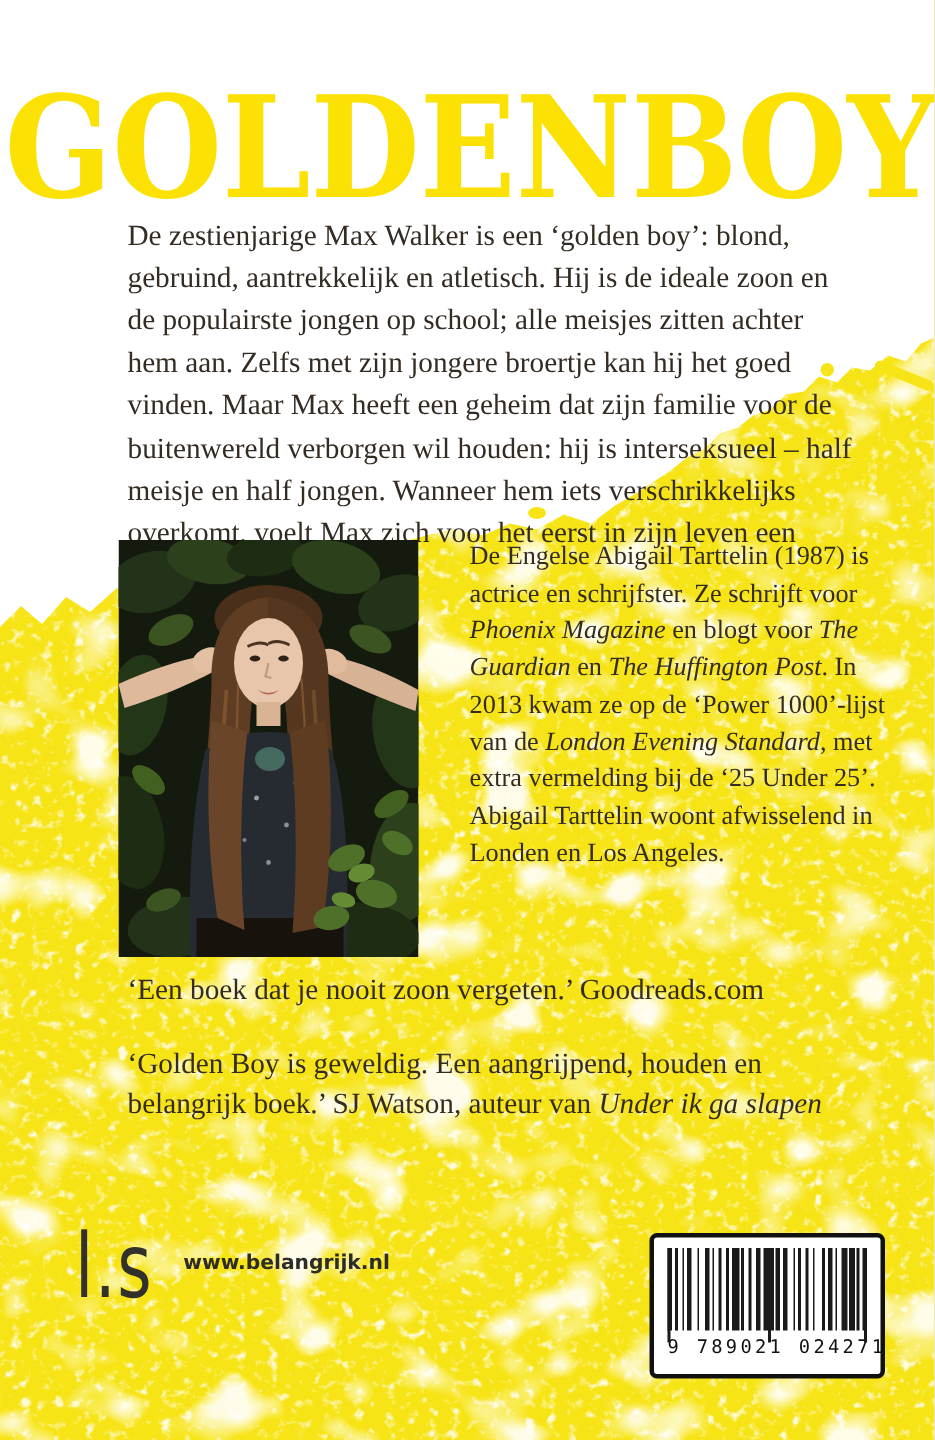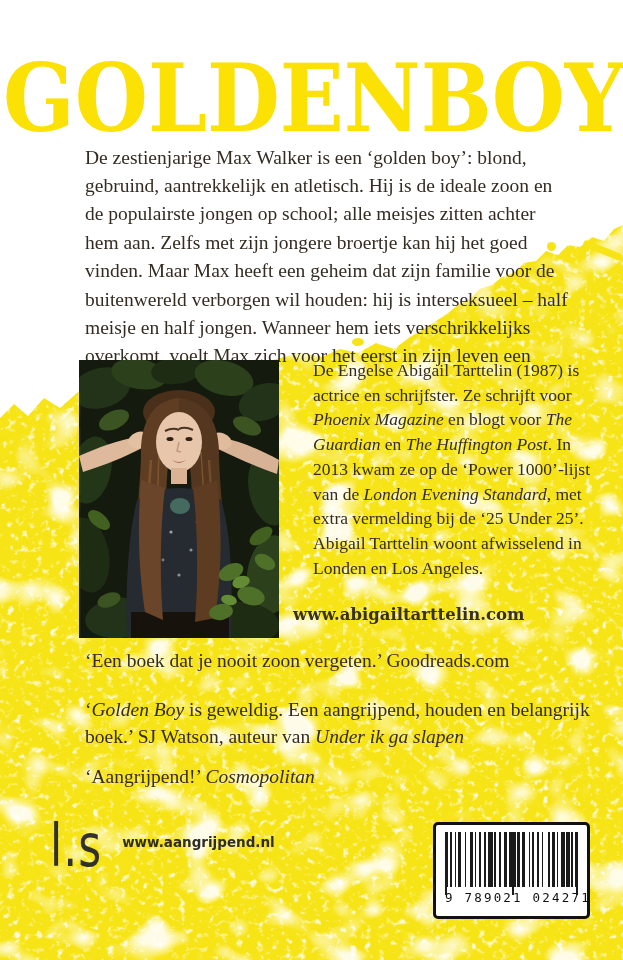--- a/index.html
+++ b/index.html
@@ -179,29 +179,27 @@
         <ellipse cx="142" cy="252" rx="12" ry="8" transform="rotate(-10 142 252)"></ellipse>
         <ellipse cx="186" cy="202" rx="11" ry="7" transform="rotate(30 186 202)"></ellipse>
       </g>
       <ellipse cx="162" cy="222" rx="9" ry="6" fill="#648c34" transform="rotate(-18 162 222)"></ellipse>
       <ellipse cx="150" cy="240" rx="8" ry="5" fill="#648c34" transform="rotate(12 150 240)"></ellipse>
       <ellipse cx="30" cy="240" rx="12" ry="7" fill="#3b5421" transform="rotate(-20 30 240)"></ellipse>
     </svg>
   </div>
 
   <div class="bio"><span>De Engelse Abigail Tarttelin (1987) is actrice en schrijfster. Ze schrijft voor </span><span style="font-style: italic;">Phoenix Magazine</span><span> en blogt voor </span><span style="font-style: italic;">The Guardian</span><span> en </span><span style="font-style: italic;">The Huffington Post</span><span>. In 2013 kwam ze op de ‘Power 1000’-lijst van de </span><span style="font-style: italic;">London Evening Standard</span><span>, met extra vermelding bij de ‘25 Under 25’. Abigail Tarttelin woont afwisselend in Londen en Los Angeles.</span></div>
-  <div class="site">www.abigailtarttelin.com</div>
 
   <div class="quote q1"><span>‘Een boek dat je nooit zoon vergeten.’ Goodreads.com</span></div>
-  <div class="quote q2"><span>‘</span><span style="font-style: italic; margin-top: 23px;">Golden Boy</span><span> is geweldig. Een aangrijpend, houden en belangrijk boek.’ SJ Watson, auteur van </span><span style="font-style: italic;">Under ik ga slapen</span></div>
-  <div class="quote q3"><span>‘Aangrijpend!’ </span><span style="font-style: italic;">Cosmopolitan</span></div>
+  <div class="quote q2"><span>‘</span><span style=" margin-top: 23px;">Golden Boy</span><span> is geweldig. Een aangrijpend, houden en belangrijk boek.’ SJ Watson, auteur van </span><span style="font-style: italic;">Under ik ga slapen</span></div>
 
   <div class="publisher">
     <span class="logo">l.s</span>
-    <span class="pub-site">www.aangrijpend.nl</span>
+    <span class="pub-site">www.belangrijk.nl</span>
   </div>
 
   <div class="barcode">
     <div class="bars">
       <div class="guard g1"></div>
       <div class="guard g2"></div>
       <div class="guard g3"></div>
     <div class="bar" style="flex: 2 0 0px;"></div>
         <div class="space" style="flex: 1 0 0px;"></div>
         <div class="bar" style="flex: 1 0 0px;"></div>

